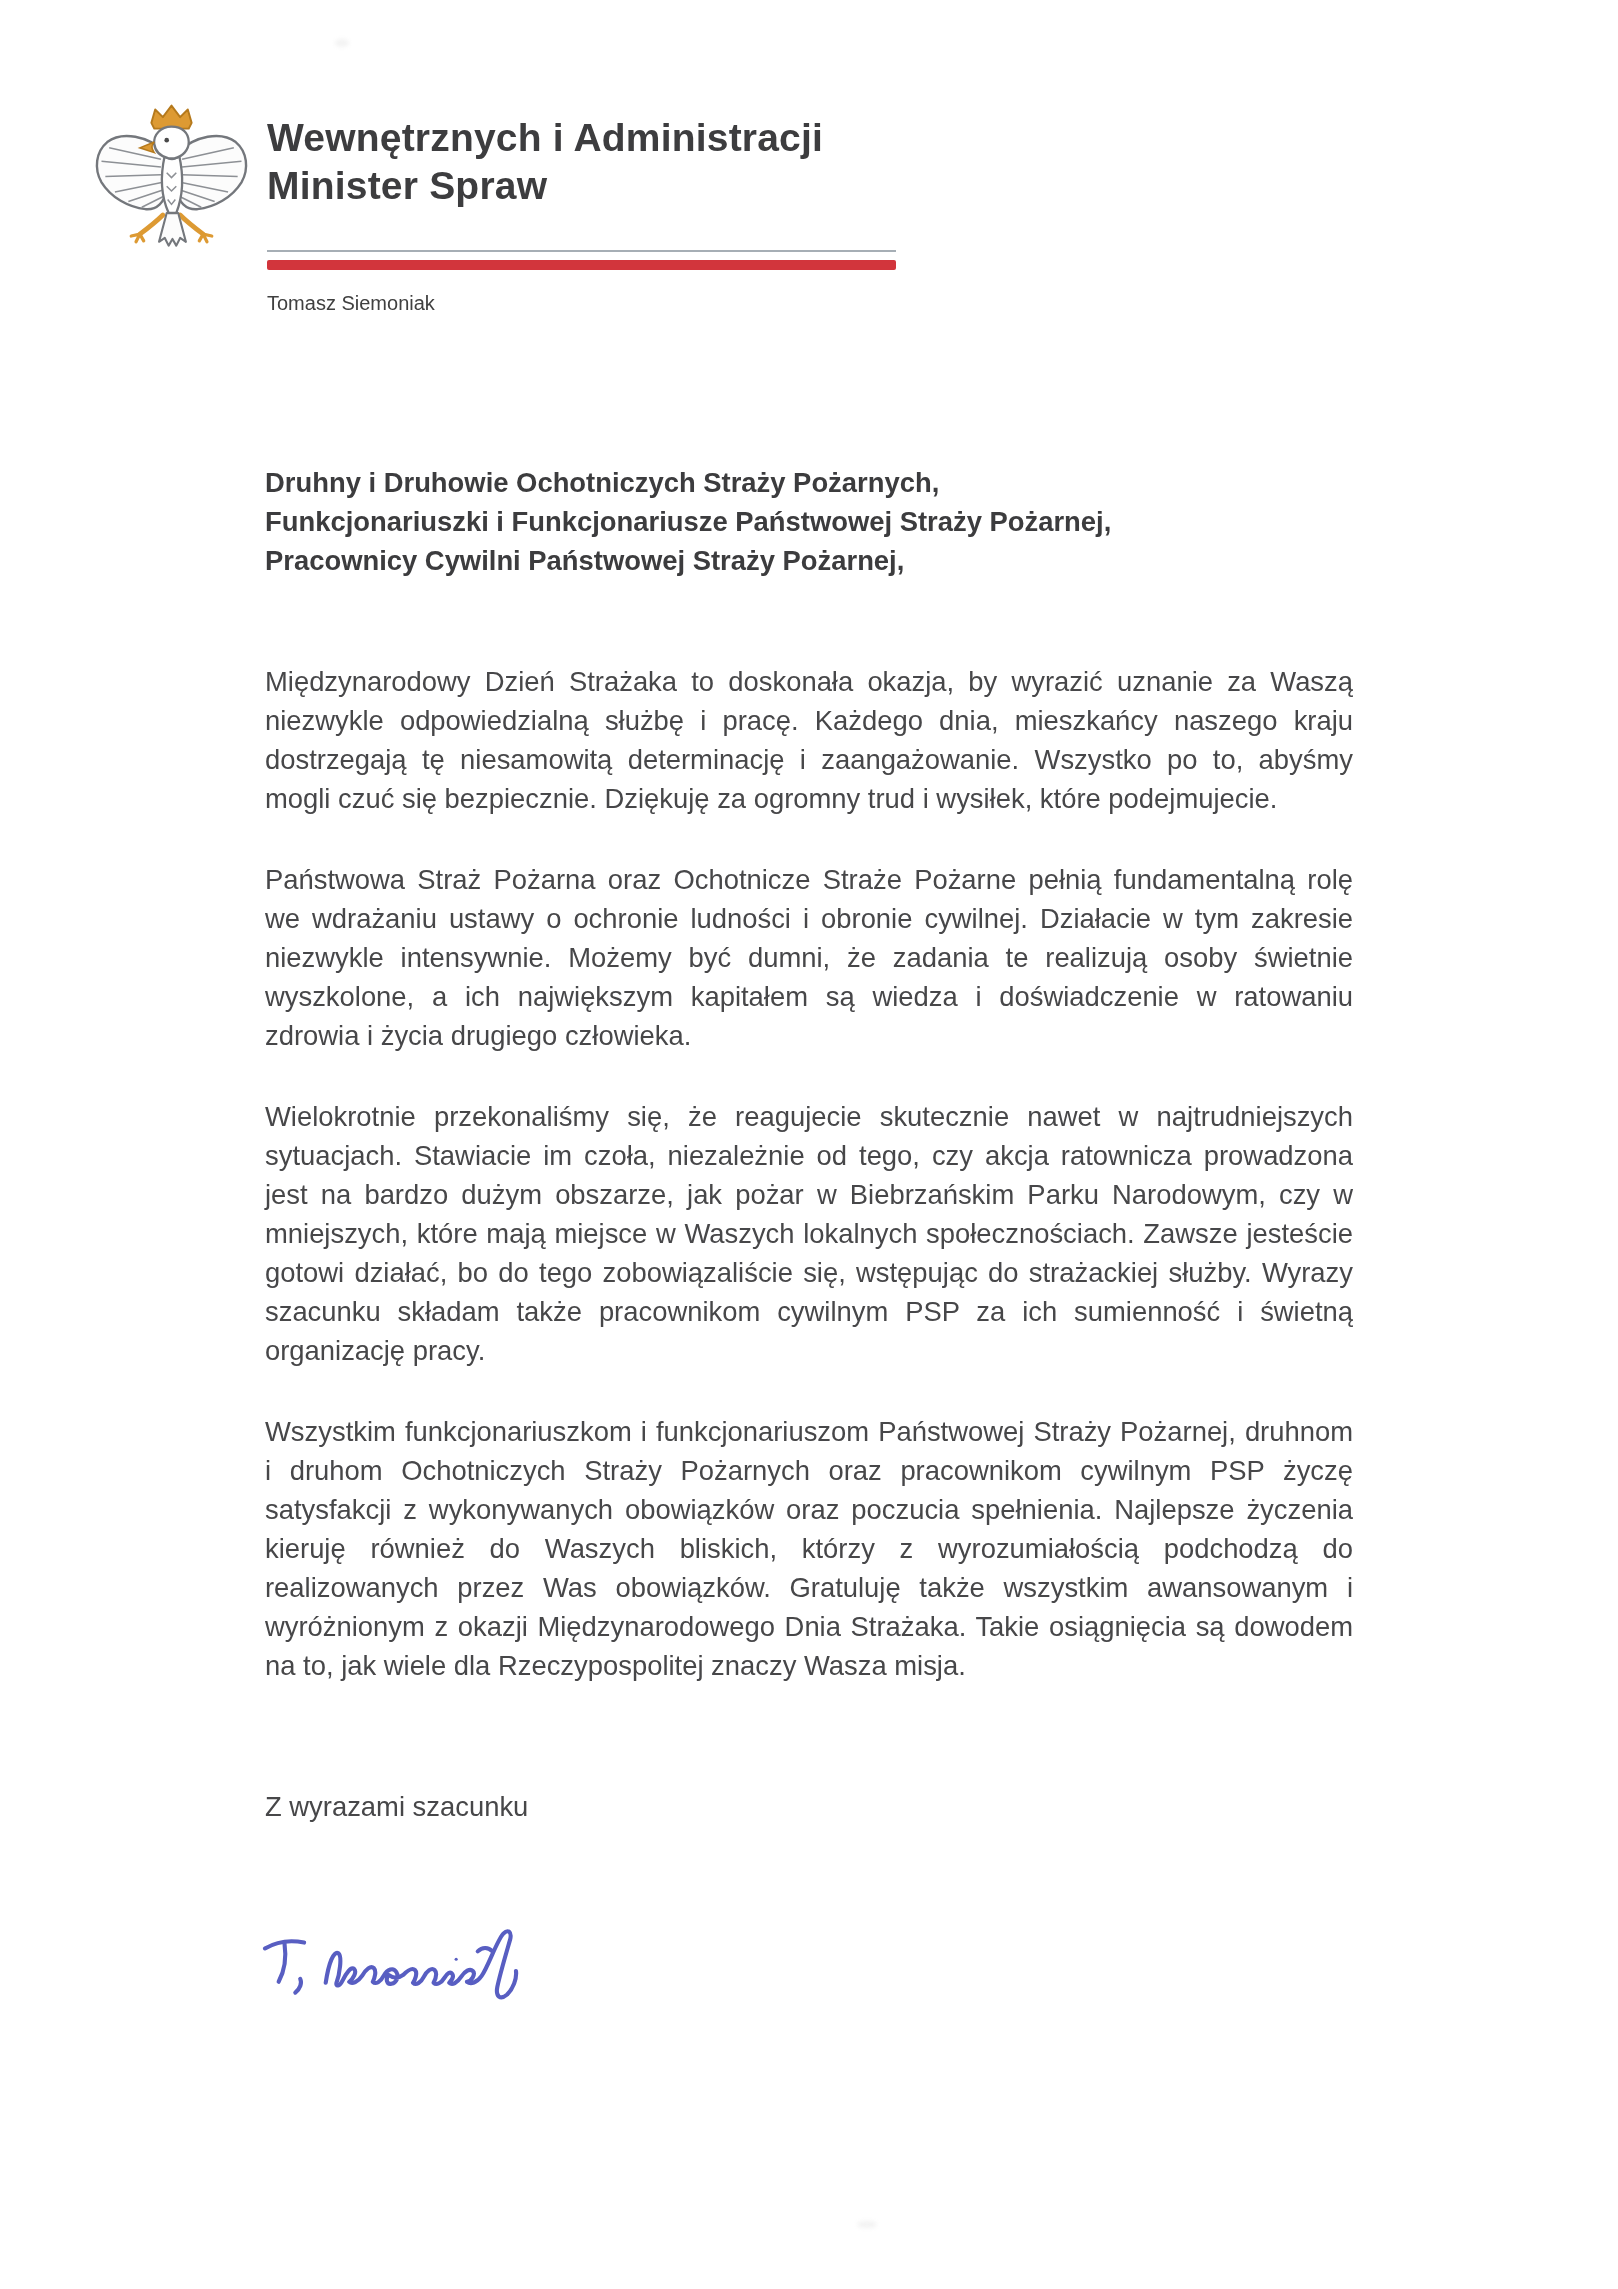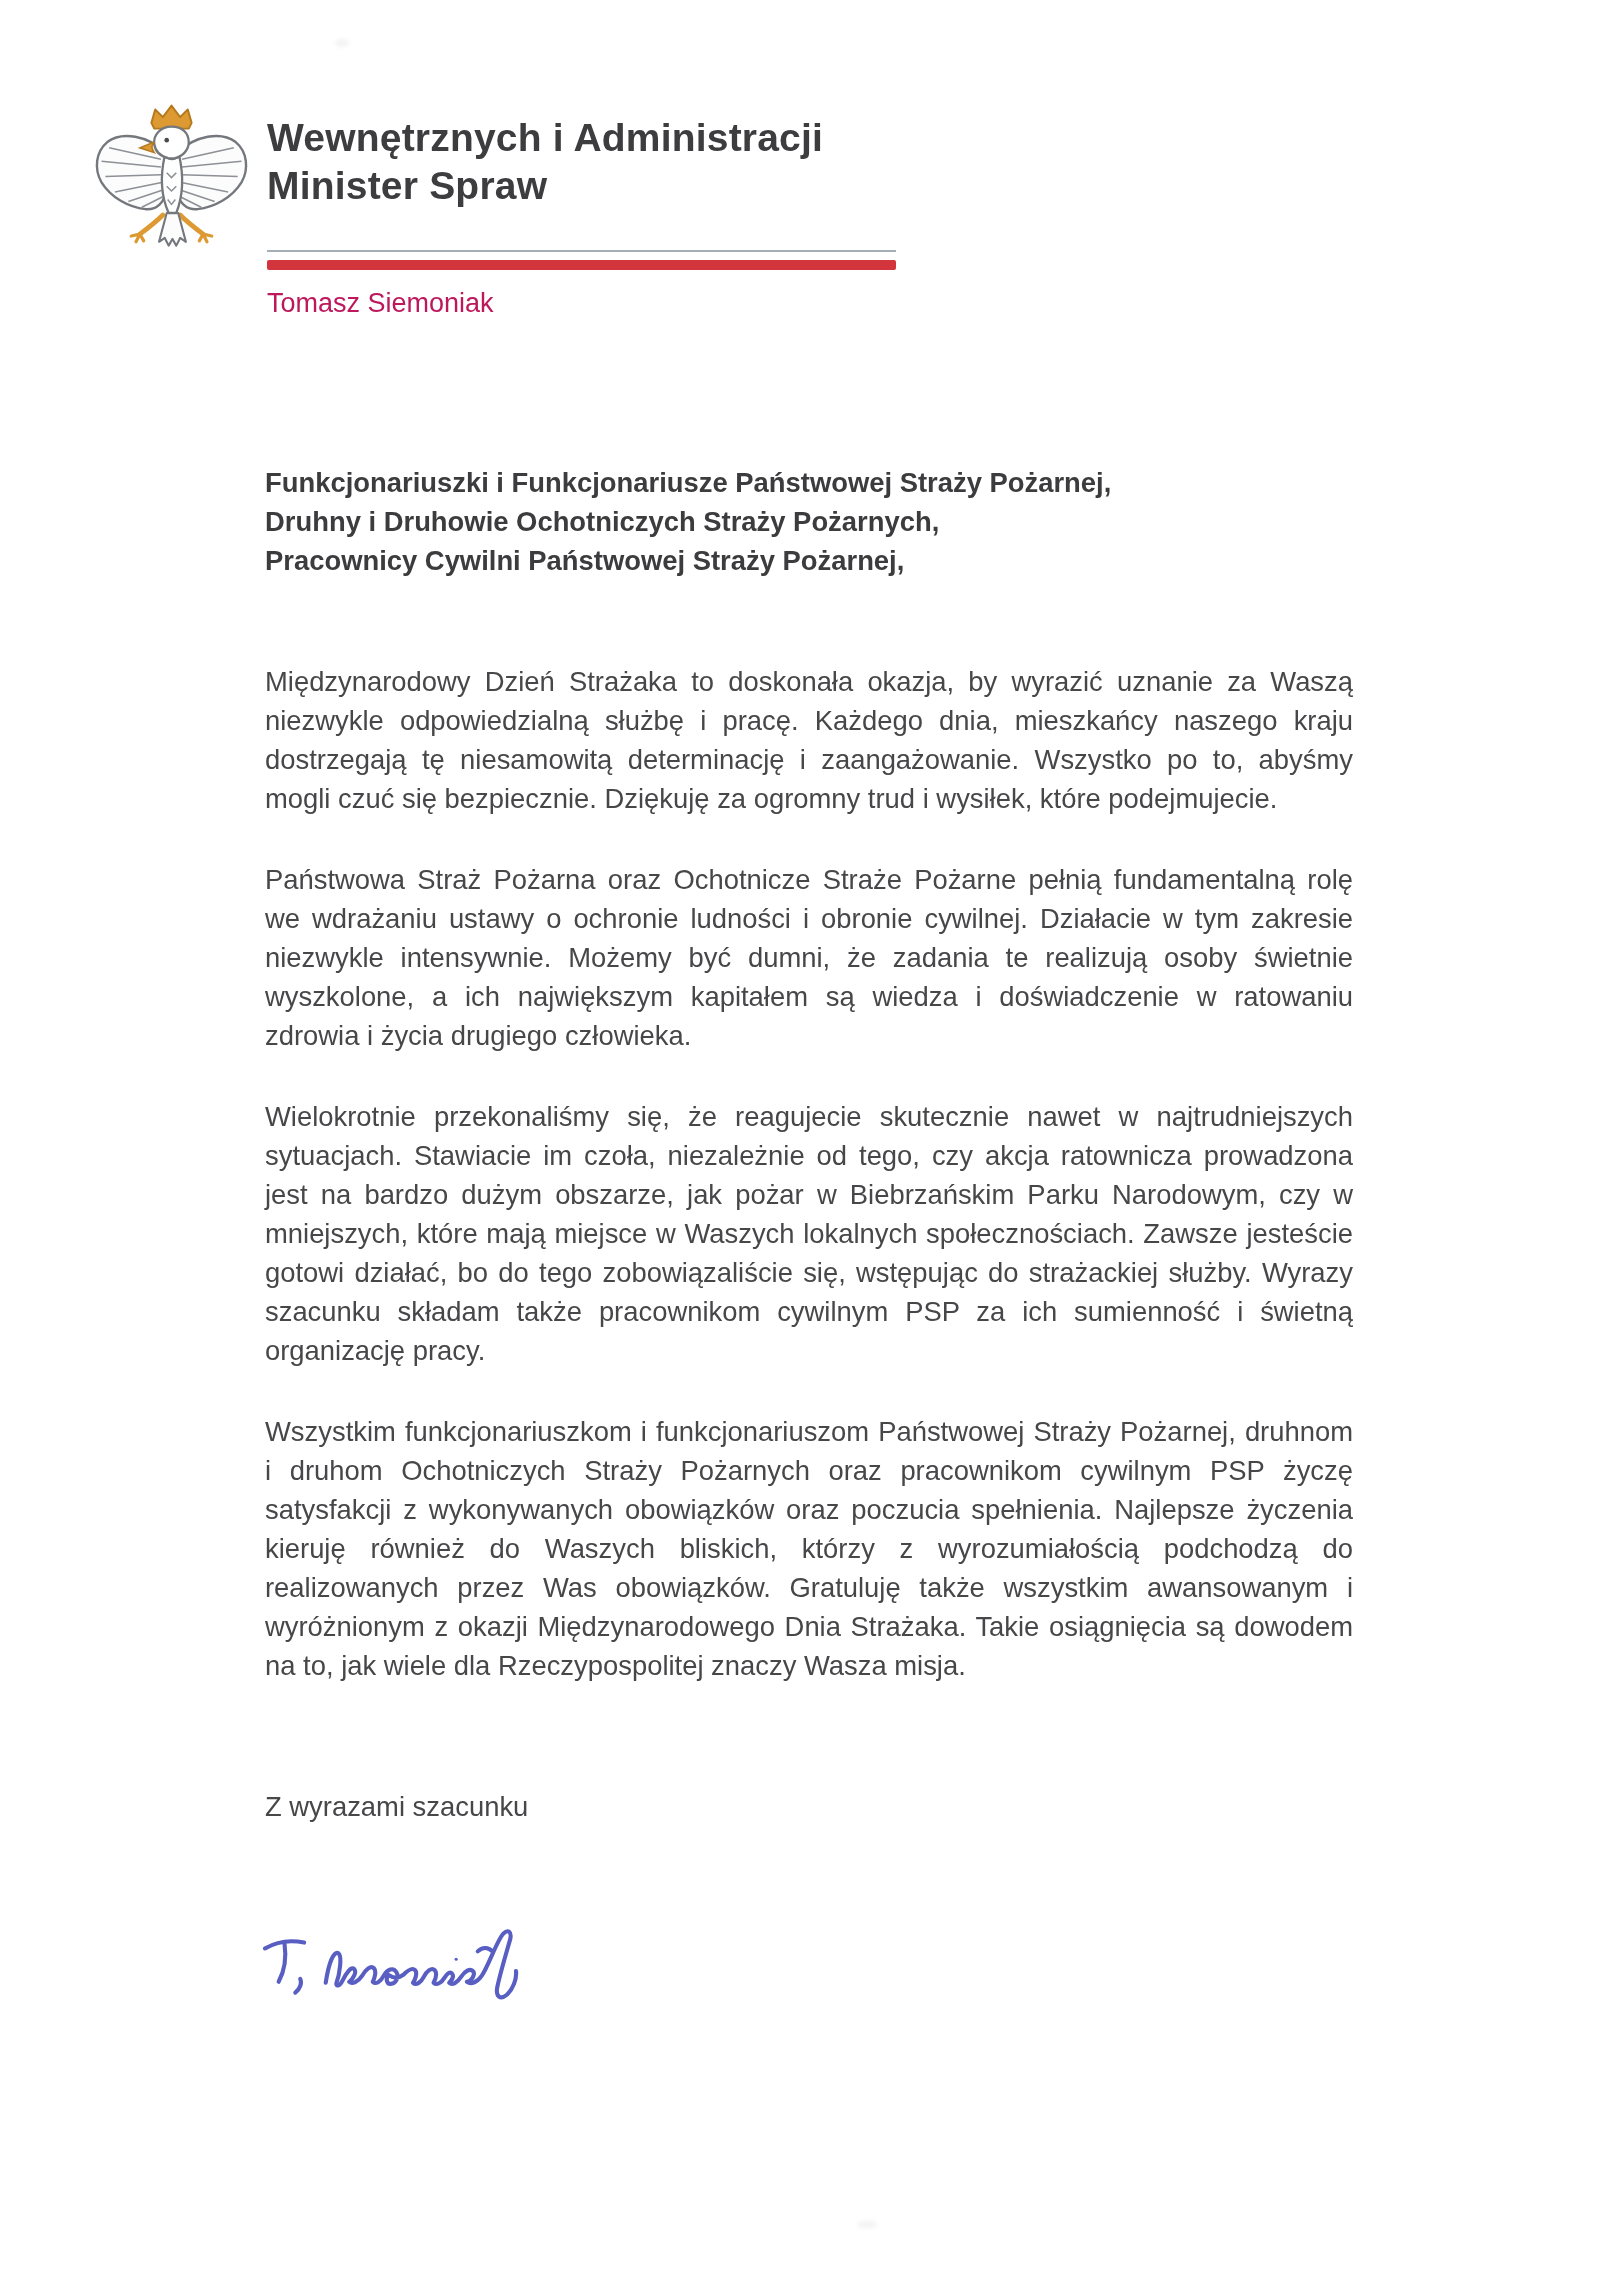--- a/index.html
+++ b/index.html
@@ -23,21 +23,21 @@
   .ministry{
     position:absolute;left:267px;top:114px;
     font-size:39px;line-height:48px;font-weight:bold;
     color:var(--title-text);letter-spacing:0.2px;
   }
   .flag-rule{position:absolute;left:267px;top:250px;width:629px;}
   .flag-rule .white-bar{height:2px;background:var(--flag-line-gray);opacity:.85;}
   .flag-rule .red-bar{height:9.8px;background:var(--flag-red);margin-top:7.8px;border-radius:2px;}
   .official-name{
     position:absolute;left:267px;top:286px;
-    font-size:27px;line-height:35px;color:#be185d;
+    font-size:20px;line-height:35px;color:#404040;
   }
   .letter-column{
     position:absolute;left:265px;top:463px;width:1088px;
     font-size:27.4px;line-height:39px;color:var(--text);
   }
   .salutation{font-weight:bold;color:#3c3c3e;margin:0 0 82px 0;}
   .salutation div{white-space:nowrap;}
   .letter-column p{margin:0 0 42px 0;text-align:justify;}
   .closing{margin-top:102px;font-size:27.4px;}
   .signature{position:absolute;left:255px;top:1921px;width:316px;height:102px;}
@@ -102,22 +102,22 @@
 
   <div class="flag-rule">
     <div class="white-bar"></div>
     <div class="red-bar"></div>
   </div>
 
   <div class="official-name">Tomasz Siemoniak</div>
 
   <div class="letter-column">
     <div class="salutation">
+      <div>Druhny i Druhowie Ochotniczych Straży Pożarnych,</div>
       <div>Funkcjonariuszki i Funkcjonariusze Państwowej Straży Pożarnej,</div>
-      <div>Druhny i Druhowie Ochotniczych Straży Pożarnych,</div>
       <div>Pracownicy Cywilni Państwowej Straży Pożarnej,</div>
     </div>
     <p>Międzynarodowy Dzień Strażaka to doskonała okazja, by wyrazić uznanie za Waszą niezwykle odpowiedzialną służbę i pracę. Każdego dnia, mieszkańcy naszego kraju dostrzegają tę niesamowitą determinację i zaangażowanie. Wszystko po to, abyśmy mogli czuć się bezpiecznie. Dziękuję za ogromny trud i wysiłek, które podejmujecie.</p>
     <p>Państwowa Straż Pożarna oraz Ochotnicze Straże Pożarne pełnią fundamentalną rolę we wdrażaniu ustawy o ochronie ludności i obronie cywilnej. Działacie w tym zakresie niezwykle intensywnie. Możemy być dumni, że zadania te realizują osoby świetnie wyszkolone, a ich największym kapitałem są wiedza i doświadczenie w ratowaniu zdrowia i życia drugiego człowieka.</p>
     <p>Wielokrotnie przekonaliśmy się, że reagujecie skutecznie nawet w najtrudniejszych sytuacjach. Stawiacie im czoła, niezależnie od tego, czy akcja ratownicza prowadzona jest na bardzo dużym obszarze, jak pożar w Biebrzańskim Parku Narodowym, czy w mniejszych, które mają miejsce w Waszych lokalnych społecznościach. Zawsze jesteście gotowi działać, bo do tego zobowiązaliście się, wstępując do strażackiej służby. Wyrazy szacunku składam także pracownikom cywilnym PSP za ich sumienność i świetną organizację pracy.</p>
     <p>Wszystkim funkcjonariuszkom i funkcjonariuszom Państwowej Straży Pożarnej, druhnom i druhom Ochotniczych Straży Pożarnych oraz pracownikom cywilnym PSP życzę satysfakcji z wykonywanych obowiązków oraz poczucia spełnienia. Najlepsze życzenia kieruję również do Waszych bliskich, którzy z wyrozumiałością podchodzą do realizowanych przez Was obowiązków. Gratuluję także wszystkim awansowanym i wyróżnionym z okazji Międzynarodowego Dnia Strażaka. Takie osiągnięcia są dowodem na to, jak wiele dla Rzeczypospolitej znaczy Wasza misja.</p>
     <div class="closing">Z wyrazami szacunku</div>
   </div>
 
   <svg class="signature" viewBox="0 0 322 104" aria-hidden="true">

